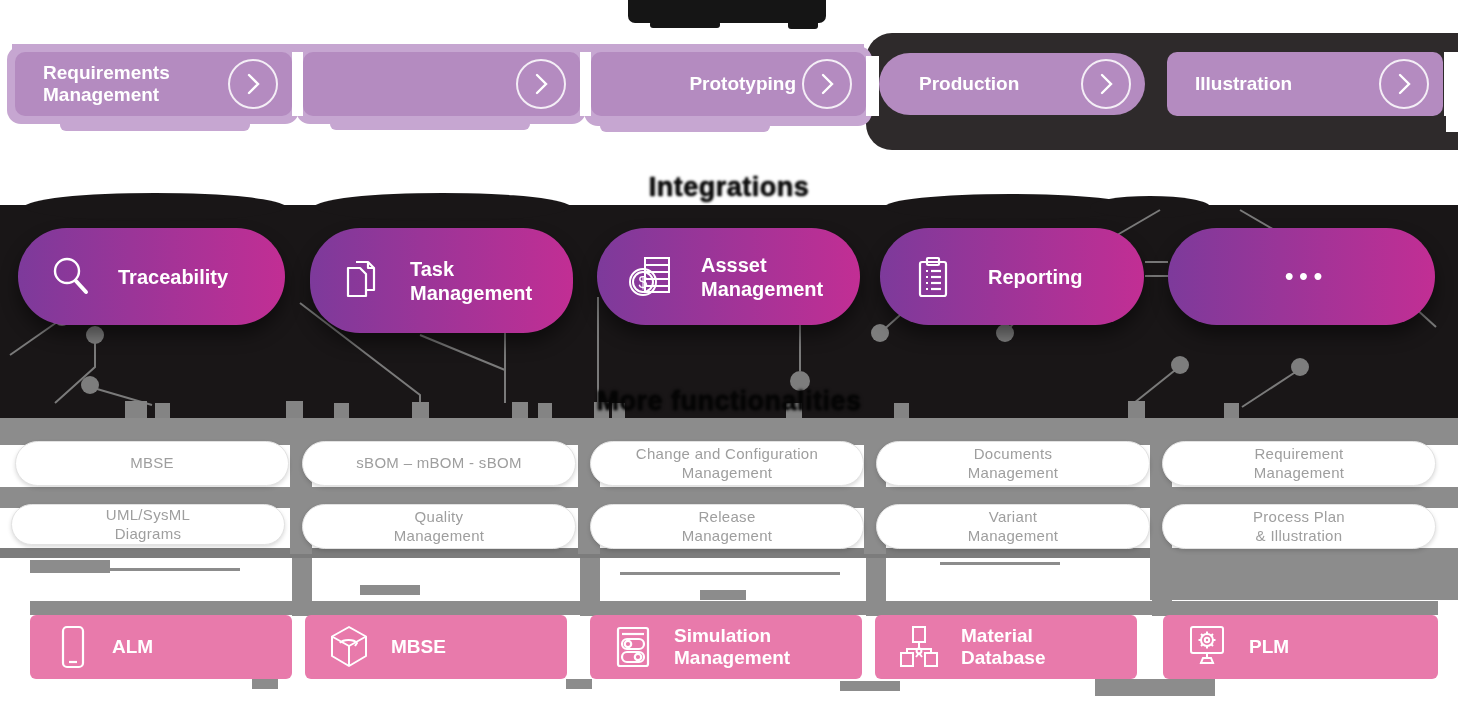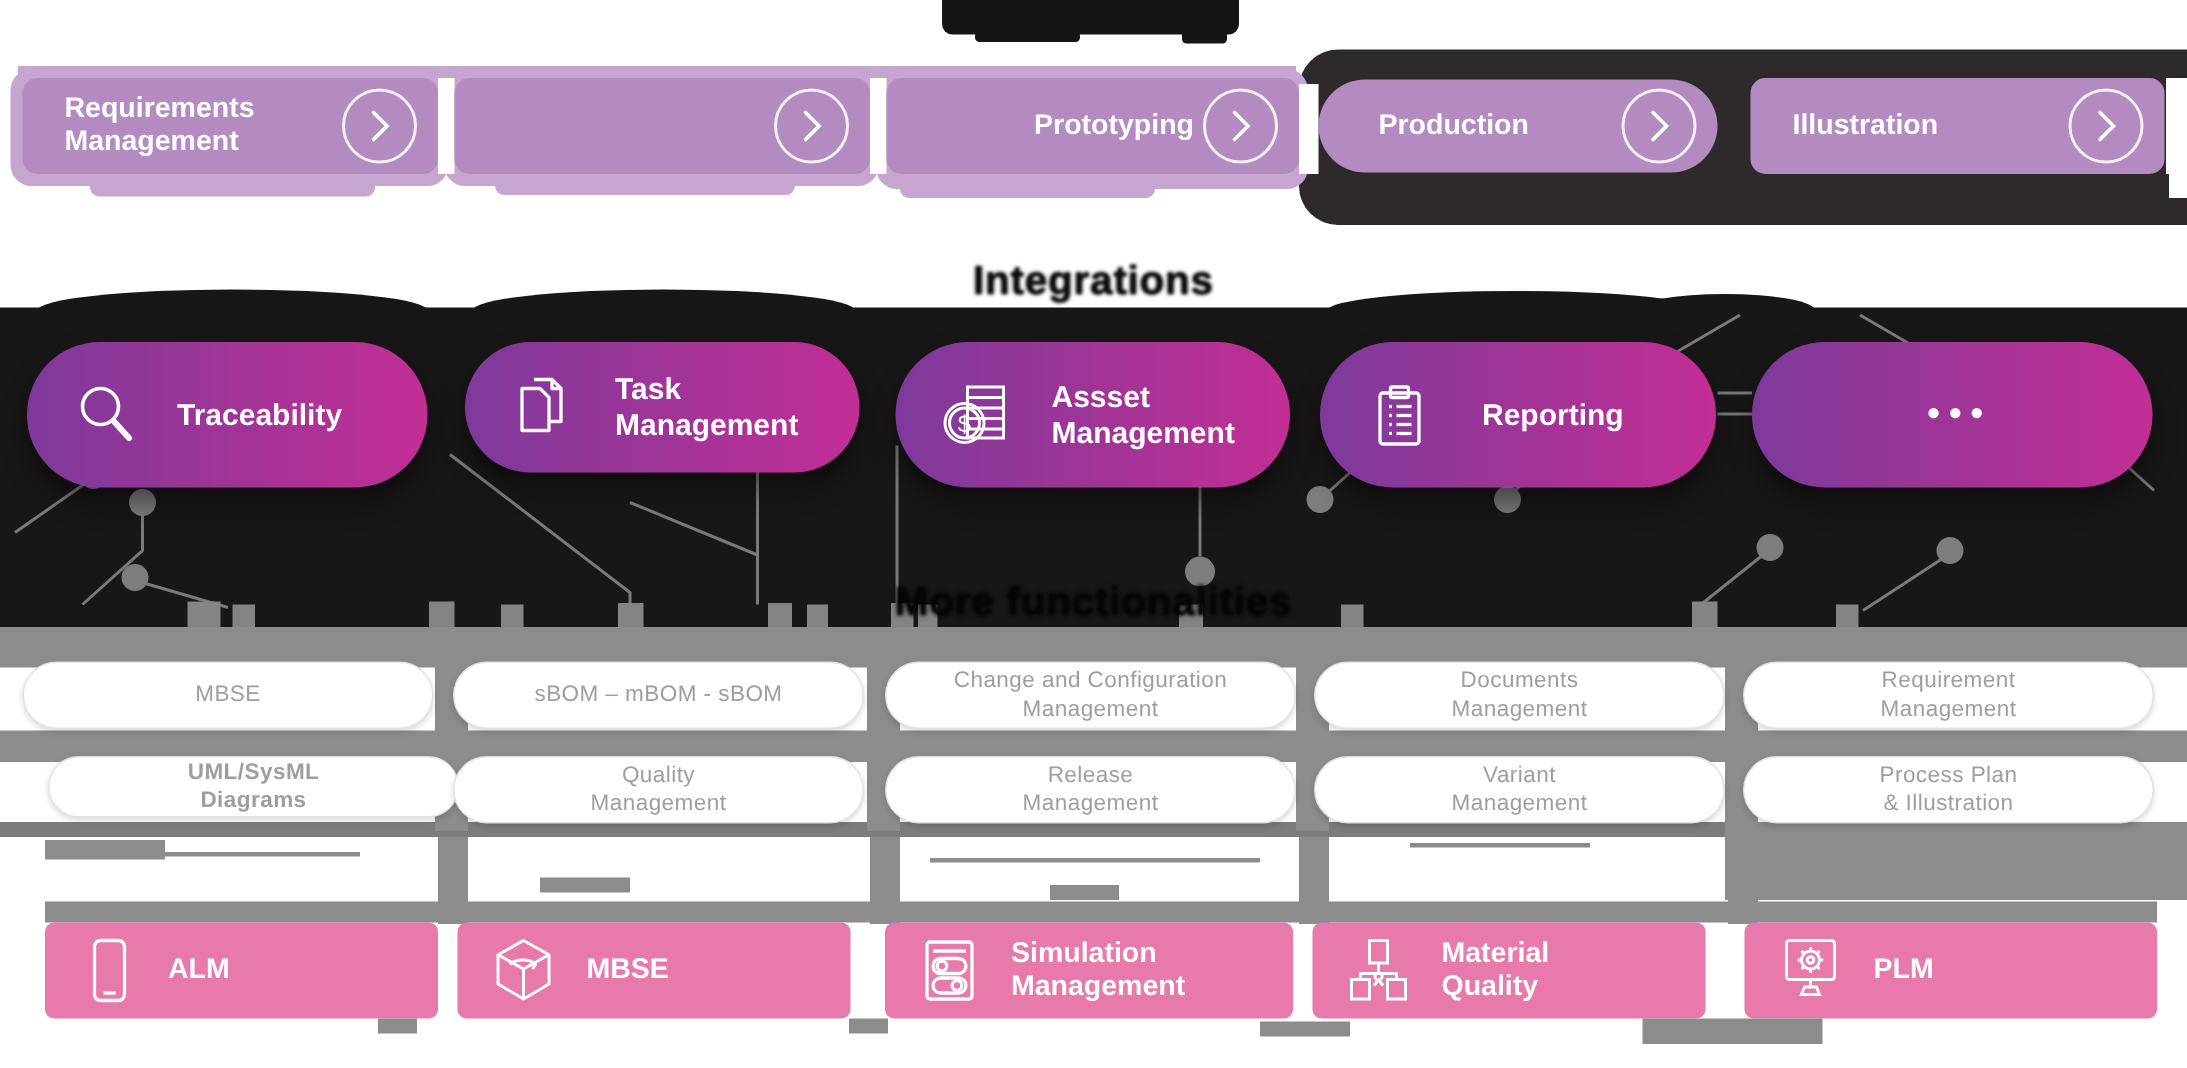--- a/index.html
+++ b/index.html
@@ -202,21 +202,21 @@
 </svg>
 
 <div class="abs int-pill" style="left:18px;top:228px;width:267px;height:97px;">
   <svg class="icon" width="46" height="46" viewBox="0 0 46 46">
     <circle cx="19" cy="17" r="12" fill="none" stroke="#fff" stroke-width="2.4"></circle>
     <line x1="28" y1="27" x2="38" y2="38" stroke="#fff" stroke-width="4" stroke-linecap="round"></line>
   </svg>
   <span class="int-label pre">Traceability</span>
 </div>
 
-<div class="abs int-pill" style="left:310px;top:228px;width:263px;height:87px;">
+<div class="abs int-pill" style="left:310px;top:228px;width:263px;height:105px;">
   <svg class="icon" width="46" height="46" viewBox="0 0 46 46">
     <path d="M8 10 H20 L26 16 V38 H8 Z" fill="none" stroke="#fff" stroke-width="2.2" stroke-linejoin="round"></path>
     <path d="M16 4 H28 L34 10 V32 H26" fill="none" stroke="#fff" stroke-width="2.2" stroke-linejoin="round"></path>
     <path d="M28 4 V10 H34" fill="none" stroke="#fff" stroke-width="2.2" stroke-linejoin="round"></path>
   </svg>
   <span class="int-label pre">Task
 Management</span>
 </div>
 
 <div class="abs int-pill" style="left:597px;top:228px;width:263px;height:97px;">
@@ -292,21 +292,21 @@
 
 <div class="abs func-pill pre" style="left:15px;top:441px;width:274px;height:45px;">MBSE</div>
 <div class="abs func-pill pre" style="left:302px;top:441px;width:274px;height:45px;">sBOM – mBOM - sBOM</div>
 <div class="abs func-pill pre" style="left:590px;top:441px;width:274px;height:45px;">Change and Configuration
 Management</div>
 <div class="abs func-pill pre" style="left:876px;top:441px;width:274px;height:45px;">Documents
 Management</div>
 <div class="abs func-pill pre" style="left:1162px;top:441px;width:274px;height:45px;">Requirement
 Management</div>
 
-<div class="abs func-pill pre" style="left:32px;top:504px;width:274px;height:41px;font-weight:bold;">UML/SysML
+<div class="abs func-pill pre" style="left:11px;top:504px;width:274px;height:41px;">UML/SysML
 Diagrams</div>
 <div class="abs func-pill pre" style="left:302px;top:504px;width:274px;height:45px;">Quality
 Management</div>
 <div class="abs func-pill pre" style="left:590px;top:504px;width:274px;height:45px;">Release
 Management</div>
 <div class="abs func-pill pre" style="left:876px;top:504px;width:274px;height:45px;">Variant
 Management</div>
 <div class="abs func-pill pre" style="left:1162px;top:504px;width:274px;height:45px;">Process Plan
 &amp; Illustration</div>
 
@@ -350,21 +350,21 @@
     <g stroke="#fff" stroke-width="2" fill="none">
       <rect x="18" y="4" width="12" height="15"></rect>
       <path d="M24 19 V26 M24 26 H12 V30 M24 26 H36 V30"></path>
       <circle cx="24" cy="28" r="2.4"></circle>
       <path d="M24 30 L21 34 M24 30 L27 34"></path>
       <rect x="6" y="30" width="12" height="13"></rect>
       <rect x="30" y="30" width="12" height="13"></rect>
     </g>
   </svg>
   <span class="tool-label pre">Material
-Quality</span>
+Database</span>
 </div>
 
 <div class="abs tool-seg" style="left:1163px;top:615px;width:275px;height:64px;">
   <svg class="icon" width="48" height="48" viewBox="0 0 48 48">
     <g stroke="#fff" stroke-width="2" fill="none">
       <rect x="8" y="4" width="32" height="26" rx="2"></rect>
       <circle cx="24" cy="17" r="6"></circle>
       <circle cx="24" cy="17" r="2.2"></circle>
       <path d="M24 8.5 V11 M24 23 V25.5 M15.5 17 H18 M30 17 H32.5 M18 11 L19.8 12.8 M28.2 21.2 L30 23 M30 11 L28.2 12.8 M19.8 21.2 L18 23"></path>
       <path d="M24 30 V35 M17 40 H31 M20 35 H28 L30 40 H18 Z"></path>

